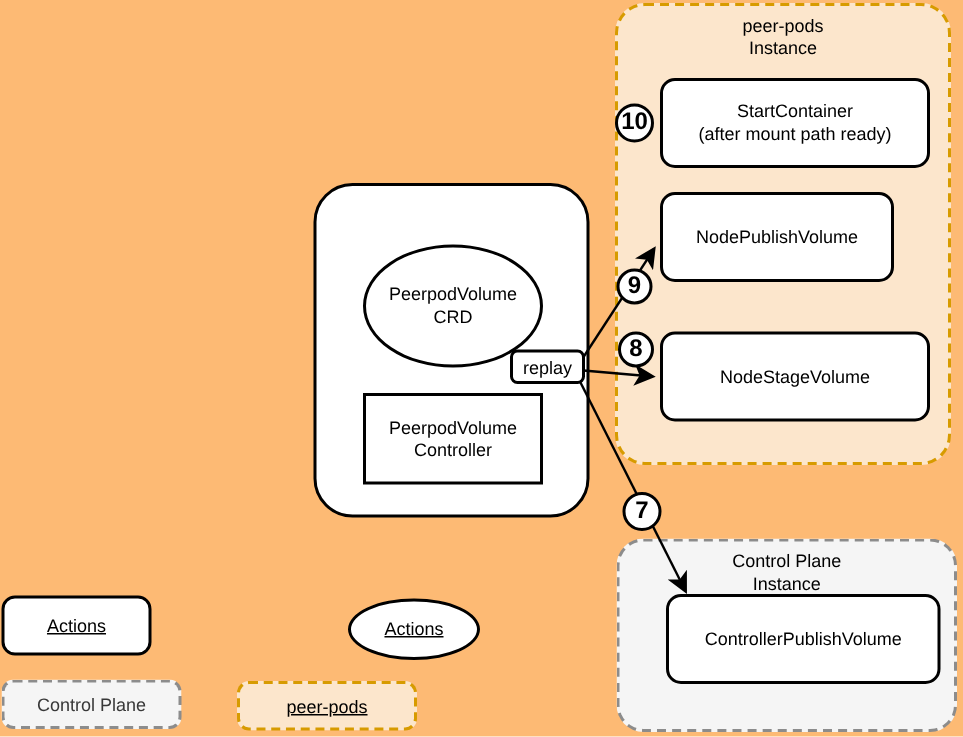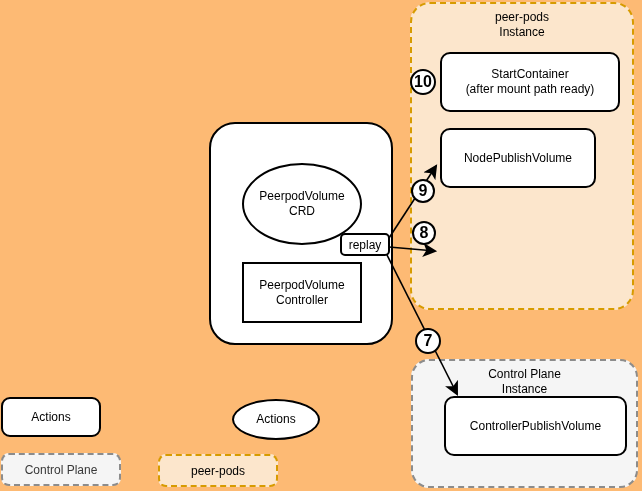--- a/index.html
+++ b/index.html
@@ -55,21 +55,21 @@
   .badge{
     background:#fff;border:2px solid #000;border-radius:50%;
     display:flex;align-items:center;justify-content:center;
     font-weight:bold;font-size:16px;
     z-index:5;
   }
 
   .edges{position:absolute;left:0;top:0;z-index:4;pointer-events:none;}
 
   
-  .legend-label{color:#000;}
+  .legend-label{color:#000;text-decoration:underline;}
   .legend-gray-text{color:#383838;}
 </style>
 </head>
 <body>
 
 <div class="canvas">
 
   <div class="abs group" style="left:410px;top:2px;width:224px;height:308px;">
     <div class="group-title">
       <div>peer-pods</div>
@@ -98,20 +98,23 @@
 
   <div class="abs node" style="left:440px;top:52px;width:180px;height:60px;">
     <div>StartContainer</div>
     <div>(after mount path ready)</div>
   </div>
 
   <div class="abs node" style="left:440px;top:128px;width:156px;height:60px;">
     <div>NodePublishVolume</div>
   </div>
 
+  <div class="abs node" style="left:440px;top:221px;width:180px;height:60px;">
+    <div>NodeStageVolume</div>
+  </div>
 
   <div class="abs node" style="left:444px;top:396px;width:183px;height:60px;">
     <div>ControllerPublishVolume</div>
   </div>
 
   <svg class="edges" width="642" height="491" viewBox="0 0 642 491">
     <defs>
       <marker id="arrow" viewBox="0 0 10 10" refX="8.5" refY="5" markerWidth="9" markerHeight="9" orient="auto-start-reverse">
         <path d="M0,0 L10,5 L0,10 L2.5,5 Z" fill="#000"></path>
       </marker>

